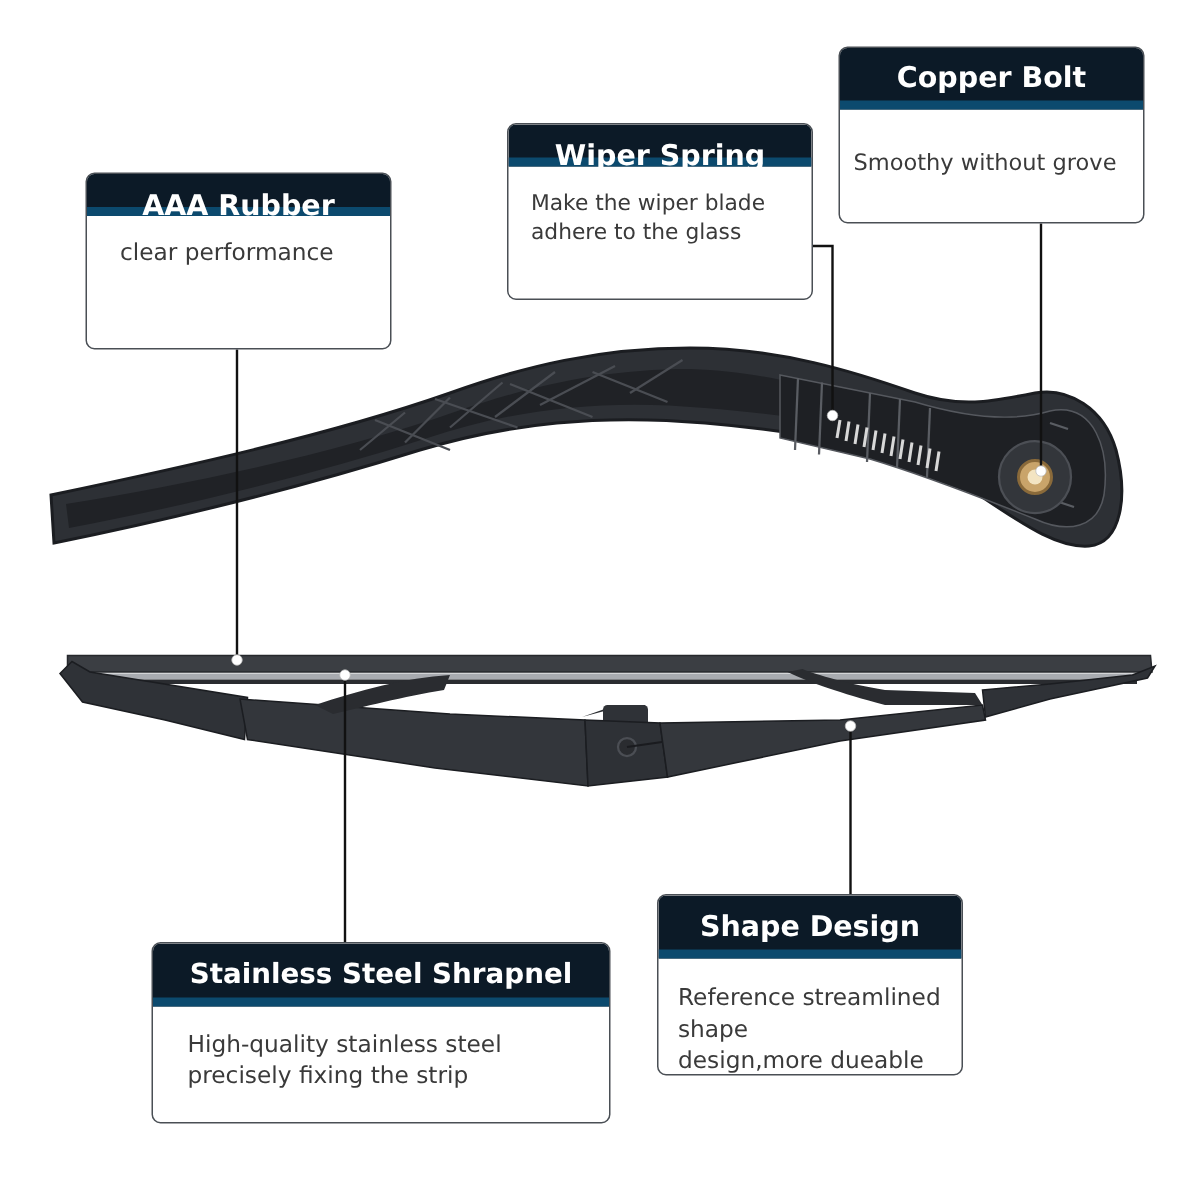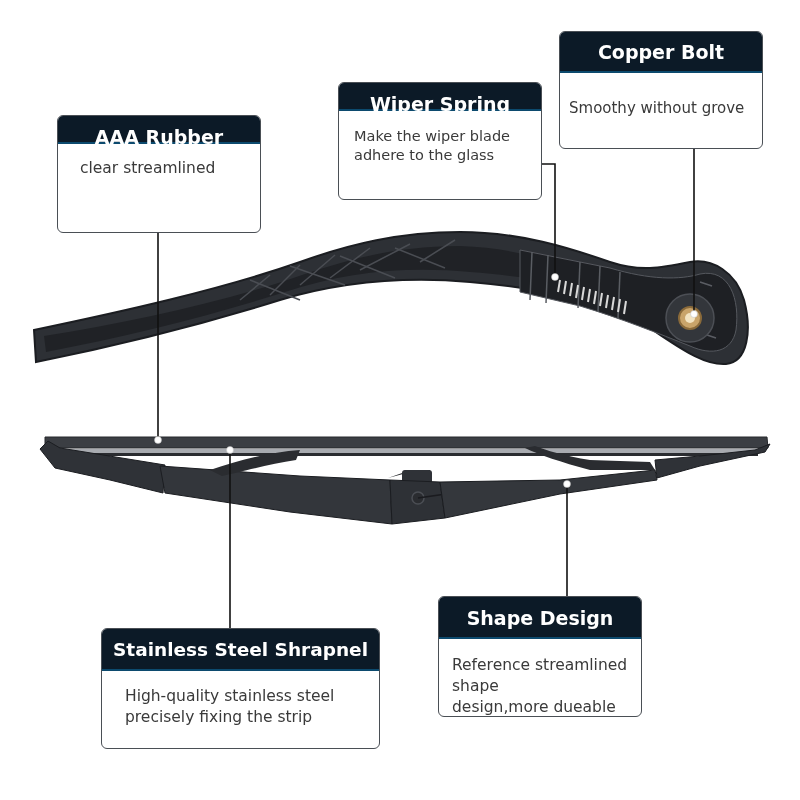--- a/index.html
+++ b/index.html
@@ -5,36 +5,36 @@
   html, body { margin: 0; padding: 0; background: #ffffff; }
   body { width: 800px; height: 800px; position: relative; overflow: hidden;
          font-family: "DejaVu Sans", "Liberation Sans", sans-serif; }
   .canvas { position: absolute; left: 0; top: 0; width: 800px; height: 800px; }
   svg.art { position: absolute; left: 0; top: 0; }
 
   .callout { position: absolute; background: #ffffff; border: 1.5px solid #4a4f55;
              border-radius: 6px; overflow: hidden; box-sizing: border-box; }
   .callout .head { background: #0c1a27; color: #ffffff; font-weight: bold;
                    text-align: center; box-sizing: border-box; white-space: nowrap;
-                   border-bottom: 2px solid #0c4a6e; }
+                   border-bottom: 6px solid #0c4a6e; }
   .callout .body { color: #3a3a3a; box-sizing: border-box; line-height: 1.35; }
 
   #c-rubber  { left: 57px;  top: 115px; width: 204px; height: 118px; }
   #c-rubber .head { height: 28px; line-height: 42px; font-size: 19px; }
   #c-rubber .body { padding: 14px 0 0 22px; font-size: 15.5px; }
 
   #c-spring  { left: 338px; top: 82px; width: 204px; height: 118px; }
   #c-spring .head { height: 28px; line-height: 42px; font-size: 19px; }
   #c-spring .body { padding: 16px 0 0 15px; font-size: 14.5px; line-height: 1.3; }
 
   #c-bolt    { left: 559px; top: 31px; width: 204px; height: 118px; }
   #c-bolt .head { height: 41px; line-height: 41px; font-size: 19px; }
   #c-bolt .body { padding: 25px 0 0 9px; font-size: 15px; }
 
-  #c-steel   { left: 101px; top: 628px; width: 279px; height: 121px; }
+  #c-steel   { left: 101px; top: 628px; width: 306px; height: 121px; }
   #c-steel .head { height: 42px; line-height: 42px; font-size: 18.5px; }
   #c-steel .body { padding: 15px 0 0 23px; font-size: 15.5px; }
 
   #c-shape   { left: 438px; top: 596px; width: 204px; height: 121px; }
   #c-shape .head { height: 42px; line-height: 42px; font-size: 19px; }
   #c-shape .body { padding: 16px 0 0 13px; font-size: 15.5px; }
 </style>
 </head>
 <body>
 
@@ -138,21 +138,21 @@
       <circle cx="555" cy="277" r="3.5"></circle>
       <circle cx="694" cy="314" r="3.5"></circle>
       <circle cx="230" cy="450" r="3.5"></circle>
       <circle cx="567" cy="484" r="3.5"></circle>
     </g>
   </svg>
 
   <div class="callout" id="c-rubber">
     <div class="head">AAA Rubber</div>
     <div class="body">
-      <div>clear streamlined</div>
+      <div>clear performance</div>
     </div>
   </div>
 
   <div class="callout" id="c-spring">
     <div class="head">Wiper Spring</div>
     <div class="body">
       <div>Make the wiper blade</div>
       <div>adhere to the glass</div>
     </div>
   </div>

